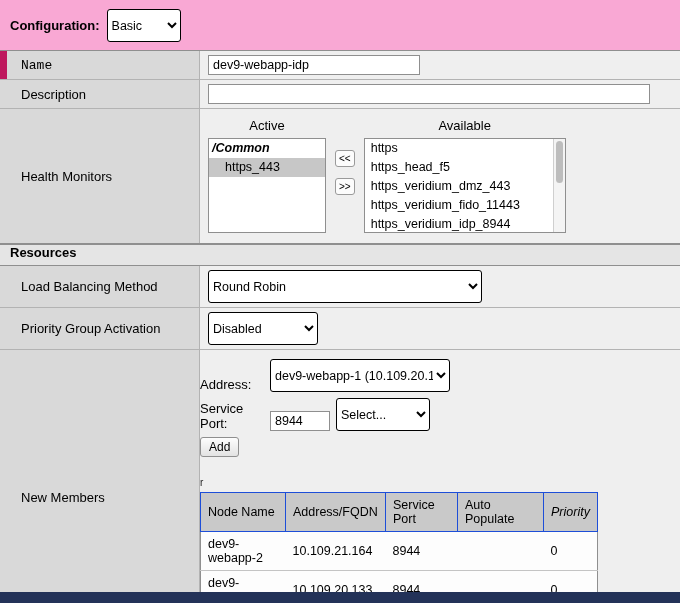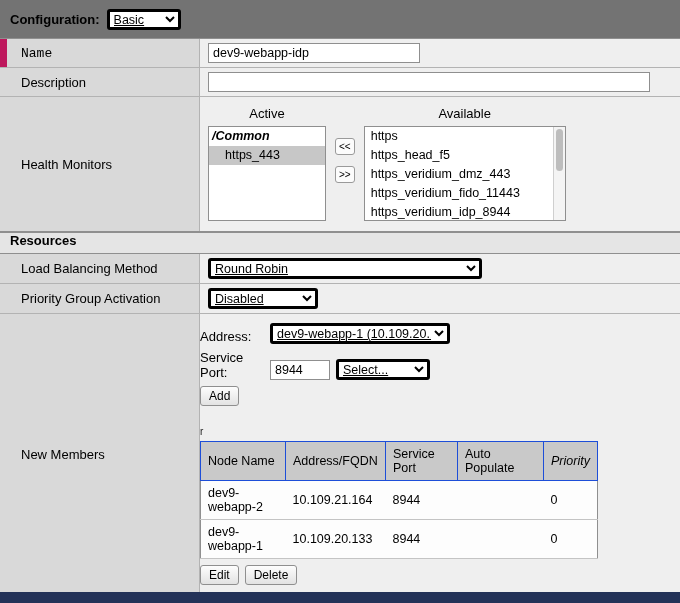--- a/index.html
+++ b/index.html
@@ -4,23 +4,23 @@
 <style>
   * { box-sizing: border-box; }
   html,body { margin:0; padding:0; }
   body {
     width:680px; height:603px; overflow:hidden; position:relative;
     background:#ffffff; color:#000;
     font-family:"Liberation Sans","DejaVu Sans",sans-serif; font-size:13px;
     display:flex; flex-direction:column;
   }
   
-  .config-bar { padding:9px 10px 8px; display:flex; align-items:center; gap:7px; background:#737373; }
+  .config-bar { padding:9px 10px 8px; display:flex; align-items:center; gap:7px; background:#f9a8d4; }
   .config-label { font-weight:bold; }
-  select { font:12.5px "Liberation Sans","DejaVu Sans",sans-serif; height:21px; background:#fff; border:3px solid #000000; border-radius:3px;text-decoration:underline; }
+  select { font:12.5px "Liberation Sans","DejaVu Sans",sans-serif; height:33px; background:#fff; border:1px solid #000000; border-radius:3px; }
   .sel-basic { width:74px; }
   .sel-lb { width:274px; }
   .sel-pga { width:110px; }
   .sel-addr { width:180px; }
   .sel-port { width:94px; }
 
   
   .form-table { width:680px; border-top:1px solid #8f8f8f; border-bottom:1px solid #8f8f8f; }
   .frow { display:flex; border-bottom:1px solid #b3b3b3; }
   .frow:last-child { border-bottom:none; }

